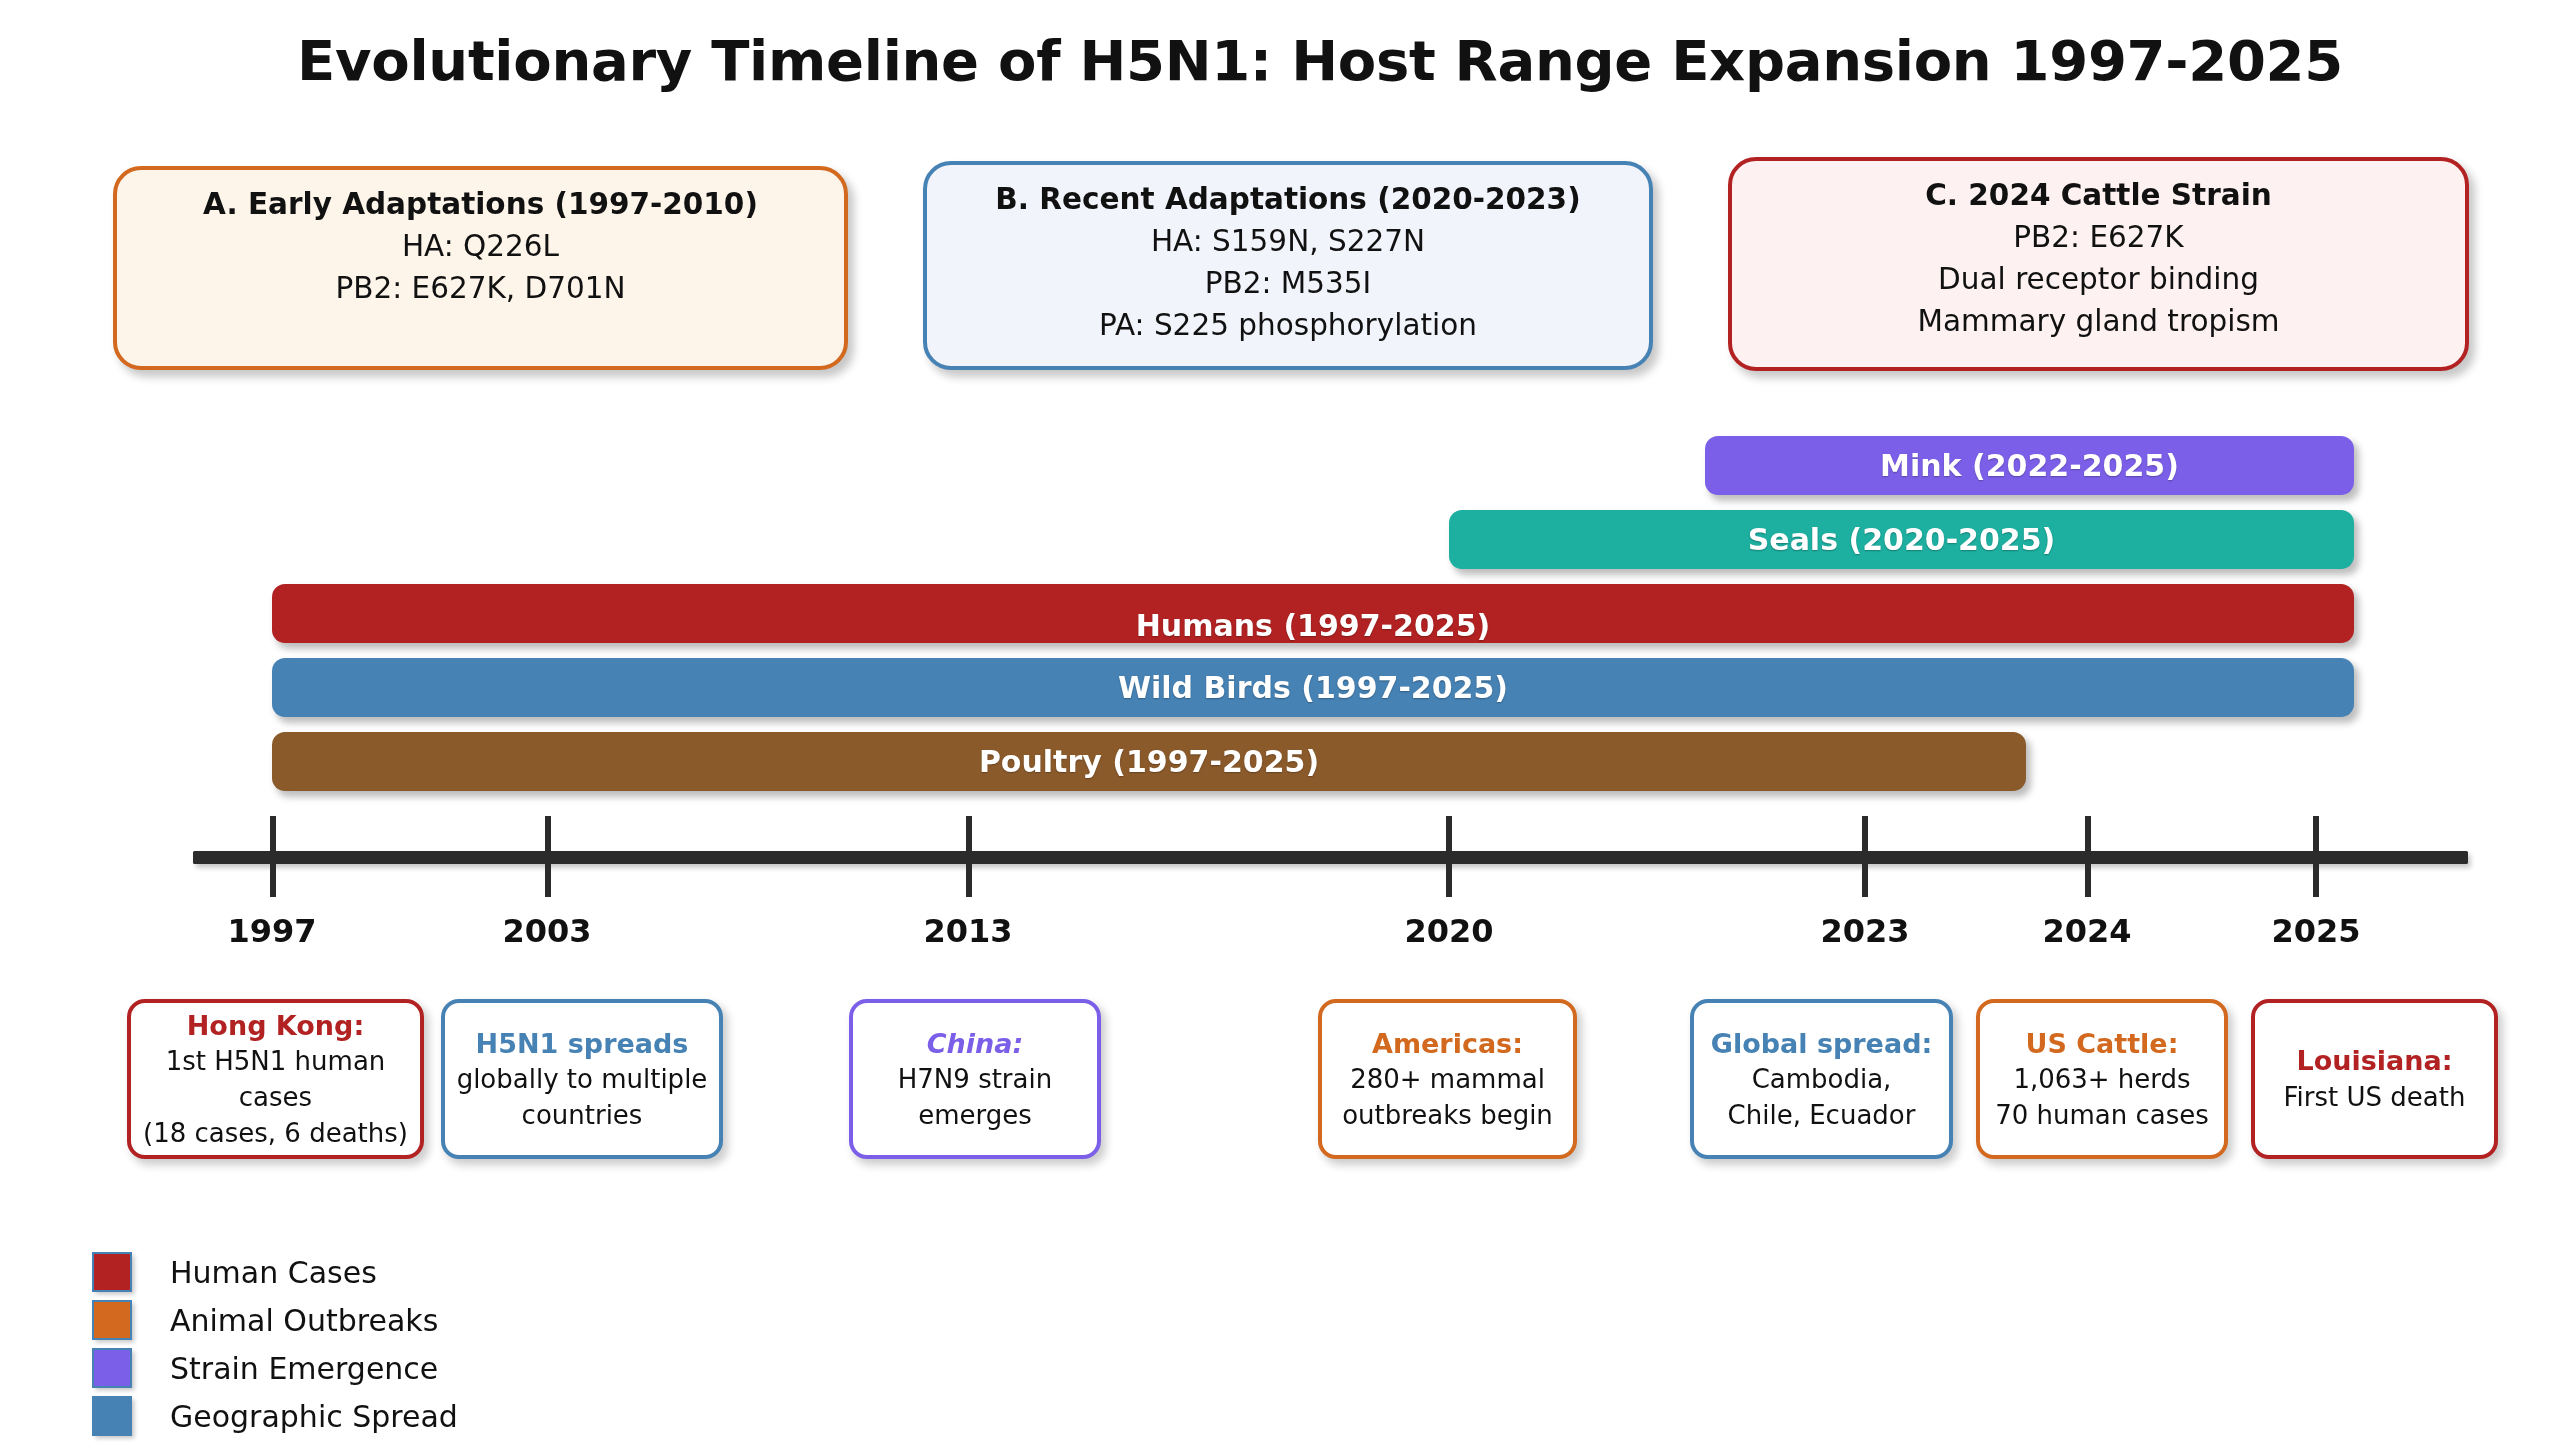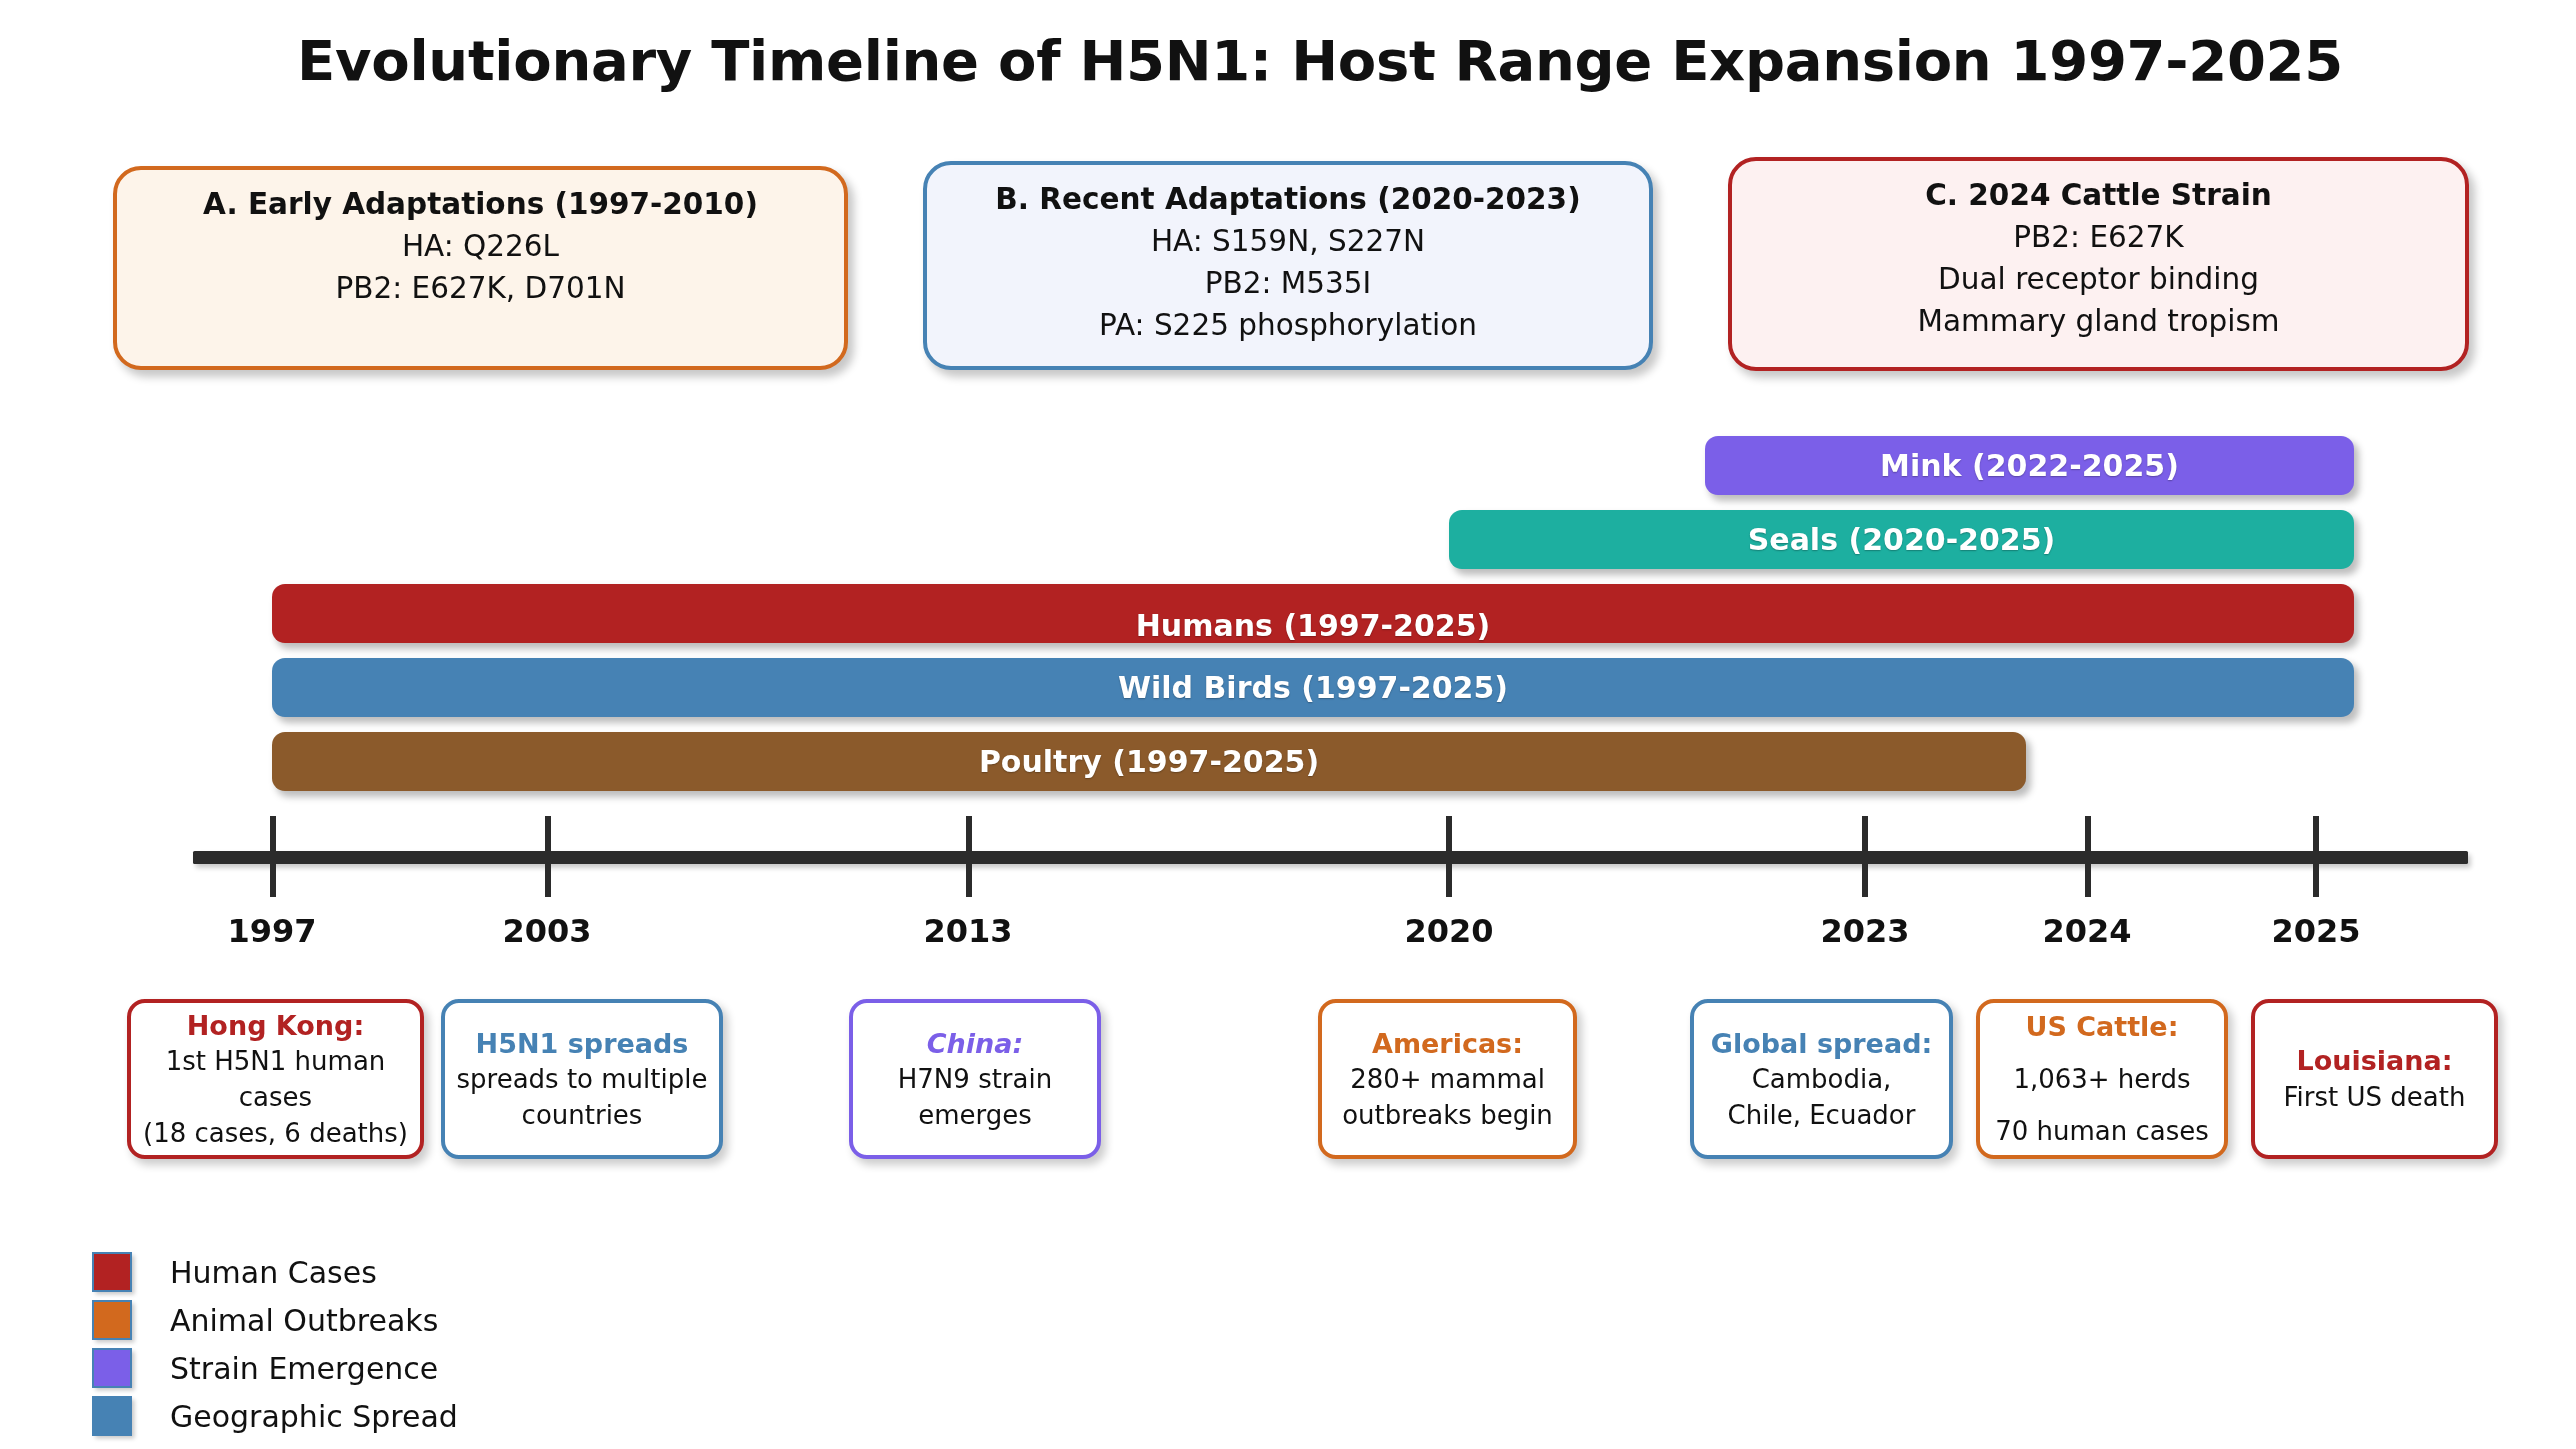--- a/index.html
+++ b/index.html
@@ -128,39 +128,39 @@
       <div class="year" style="left: 2284px; top: 912px;">2025</div>
     </div>
   <div id="evt-layer">
       <div class="evt" style="left: 95px; top: 999px; width: 297px; height: 160px; border: 4.3px solid rgb(178, 34, 34);">
         <div class="evt-title" style="color: rgb(178, 34, 34);">Hong Kong:</div>
         <div class="evt-body">1st H5N1 human cases</div>
         <div class="evt-body">(18 cases, 6 deaths)</div>
       </div>
       <div class="evt" style="left: 409px; top: 999px; width: 282px; height: 160px; border: 4.3px solid rgb(70, 130, 180);">
         <div class="evt-title" style="color: rgb(70, 130, 180);">H5N1 spreads</div>
-        <div class="evt-body">spreads to multiple</div>
+        <div class="evt-body">globally to multiple</div>
         <div class="evt-body">countries</div>
       </div>
       <div class="evt" style="left: 817px; top: 999px; width: 252px; height: 160px; border: 4.3px solid rgb(123, 95, 232);">
         <div class="evt-title" style="color: rgb(123, 95, 232); font-style: italic;">China:</div>
         <div class="evt-body">H7N9 strain</div>
         <div class="evt-body">emerges</div>
       </div>
       <div class="evt" style="left: 1286px; top: 999px; width: 259px; height: 160px; border: 4.3px solid rgb(210, 105, 30);">
         <div class="evt-title" style="color: rgb(210, 105, 30);">Americas:</div>
         <div class="evt-body">280+ mammal</div>
         <div class="evt-body">outbreaks begin</div>
       </div>
       <div class="evt" style="left: 1658px; top: 999px; width: 263px; height: 160px; border: 4.3px solid rgb(70, 130, 180);">
         <div class="evt-title" style="color: rgb(70, 130, 180);">Global spread:</div>
         <div class="evt-body">Cambodia,</div>
         <div class="evt-body">Chile, Ecuador</div>
       </div>
-      <div class="evt" style="left: 1944px; top: 999px; width: 252px; height: 160px; border: 4.3px solid rgb(210, 105, 30); justify-content: space-between;">
+      <div class="evt" style="left: 1944px; top: 999px; width: 252px; height: 160px; border: 4.3px solid rgb(210, 105, 30);">
         <div class="evt-title" style="color: rgb(210, 105, 30);">US Cattle:</div>
         <div class="evt-body">1,063+ herds</div>
         <div class="evt-body">70 human cases</div>
       </div>
       <div class="evt" style="left: 2219px; top: 999px; width: 247px; height: 160px; border: 4.3px solid rgb(178, 34, 34);">
         <div class="evt-title" style="color: rgb(178, 34, 34);">Louisiana:</div>
         <div class="evt-body">First US death</div>
       </div>
     </div>
 

